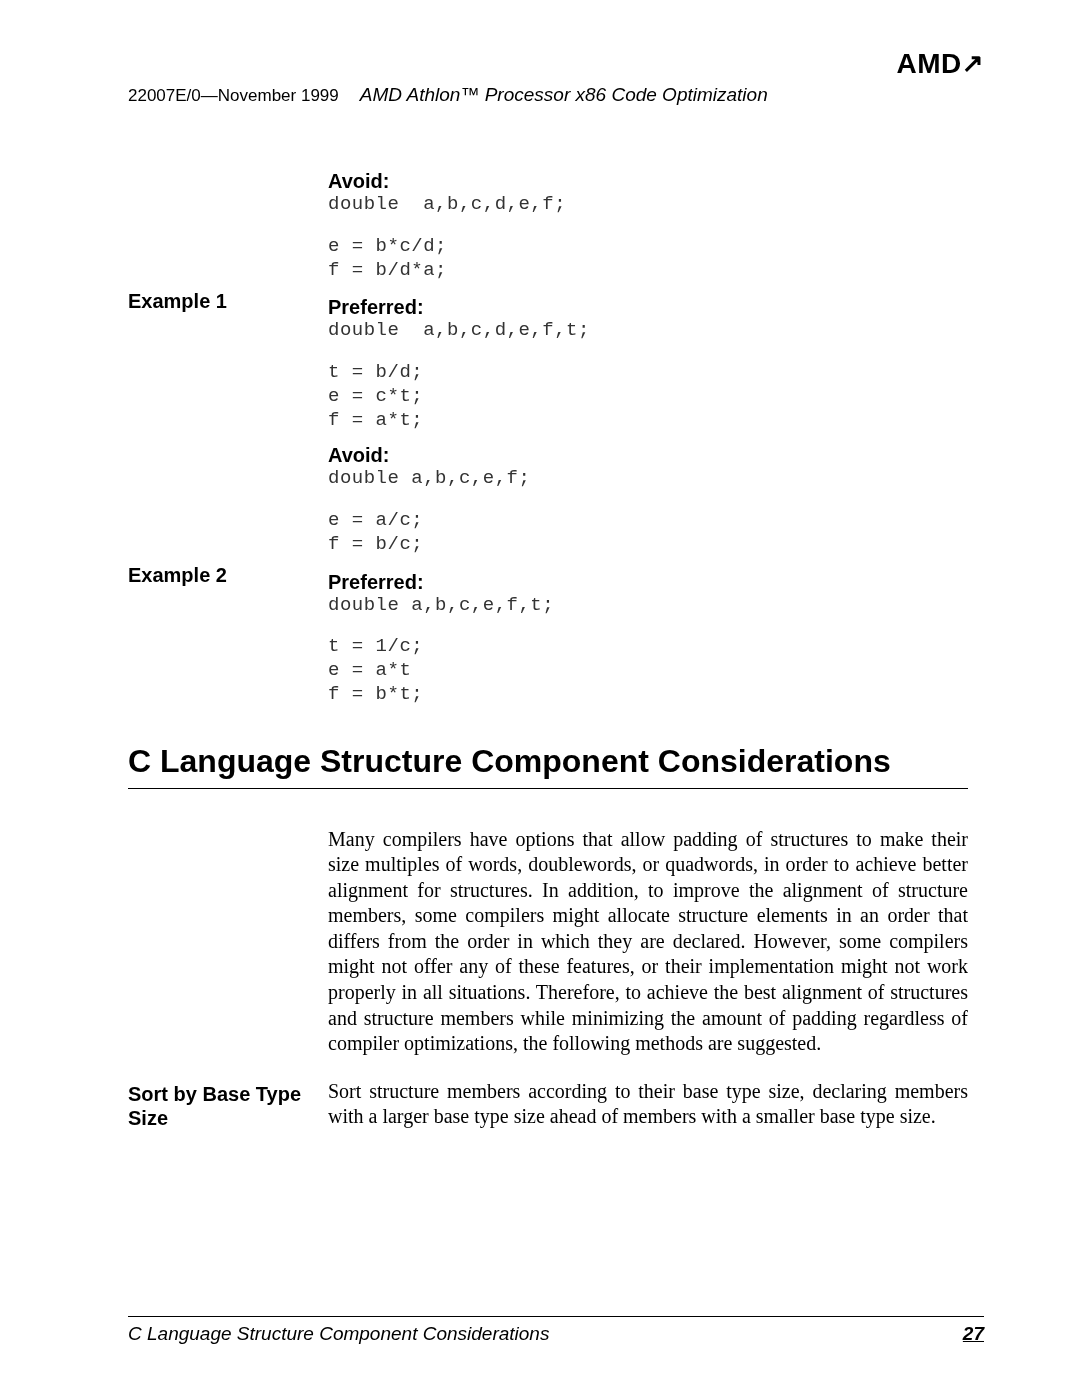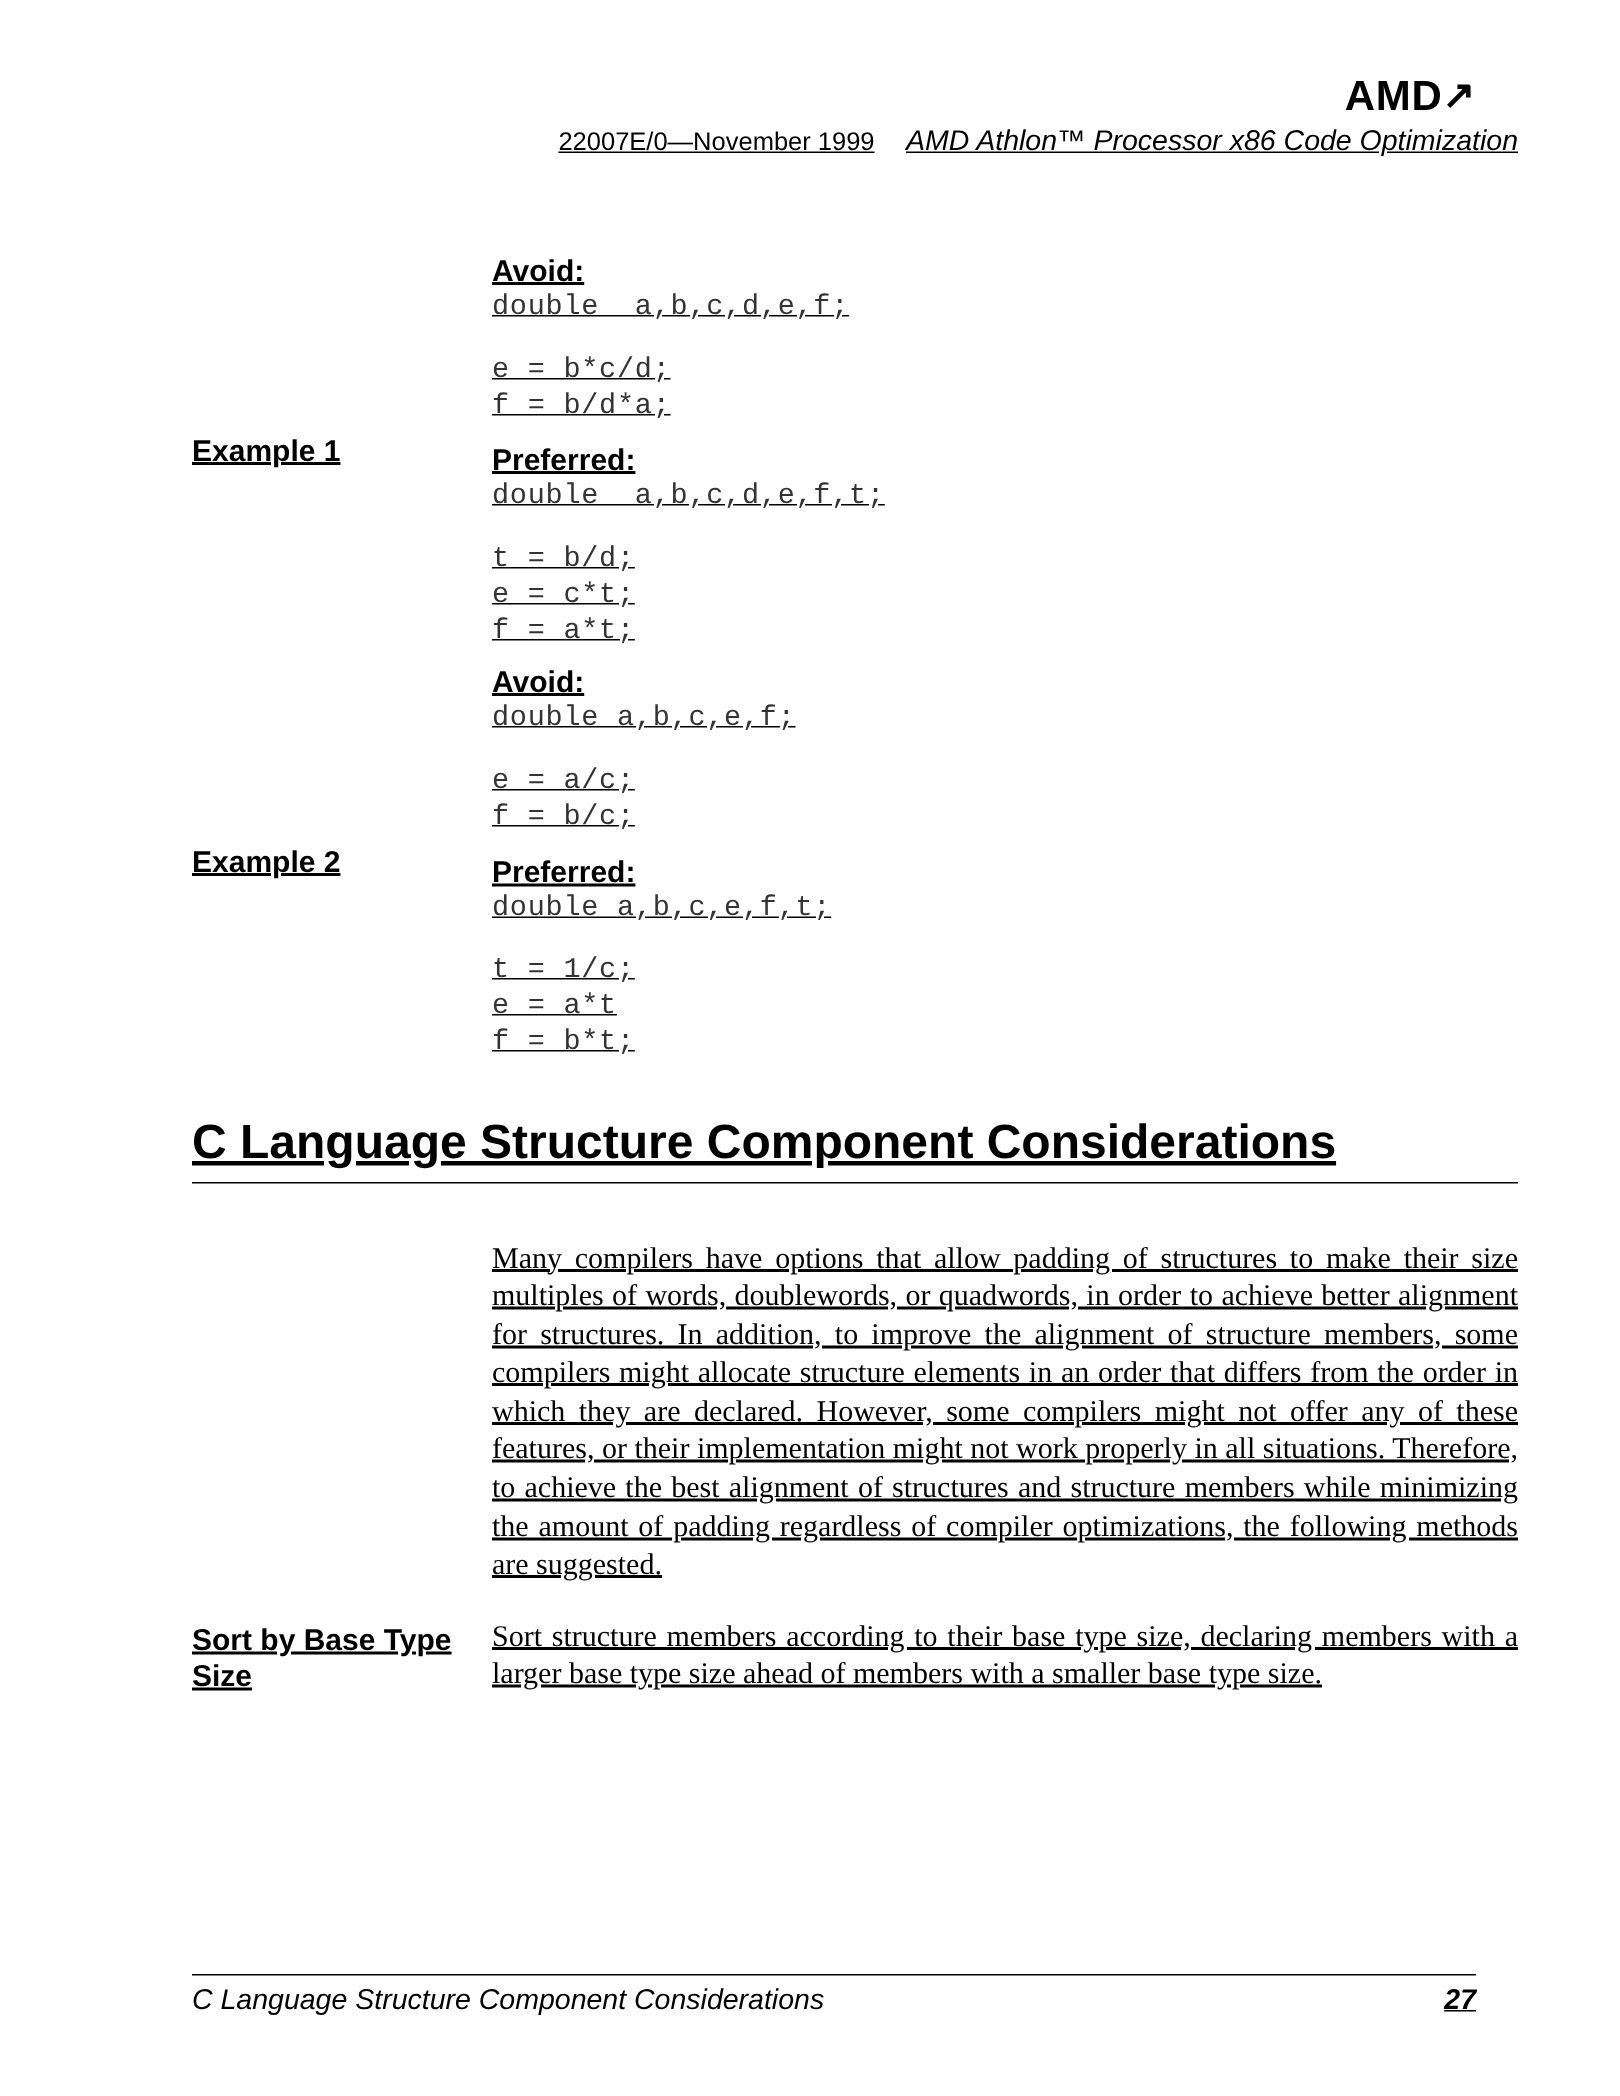--- a/index.html
+++ b/index.html
@@ -5,40 +5,39 @@
   * { margin: 0; padding: 0; box-sizing: border-box; }
   body {
     background: #fff;
     width: 1080px;
     height: 1397px;
     position: relative;
     font-family: Georgia, 'Times New Roman', serif;
     color: #000;
   }
   .page {
-    padding: 56px 68px 56px 128px;
-    text-decoration: underline;
+    padding: 56px 112px 56px 128px;
   }
   .brand {
     position: absolute;
     top: 48px;
     right: 96px;
     font-family: Arial, Helvetica, sans-serif;
     font-weight: 900;
     font-size: 28px;
     letter-spacing: 0.5px;
   }
   .brand .arrow {
     font-size: 26px;
     display: inline-block;
     transform: translateY(-1px);
   }
   .header-row {
     display: flex;
-    justify-content: flex-end;
+    justify-content: flex-start;
     align-items: baseline;
     margin-top: 28px;
     font-size: 17px;
   }
   .doc-id {
     font-family: 'Trebuchet MS', Arial, sans-serif;
     font-size: 17px;
   }
   .doc-title {
     font-style: italic;

